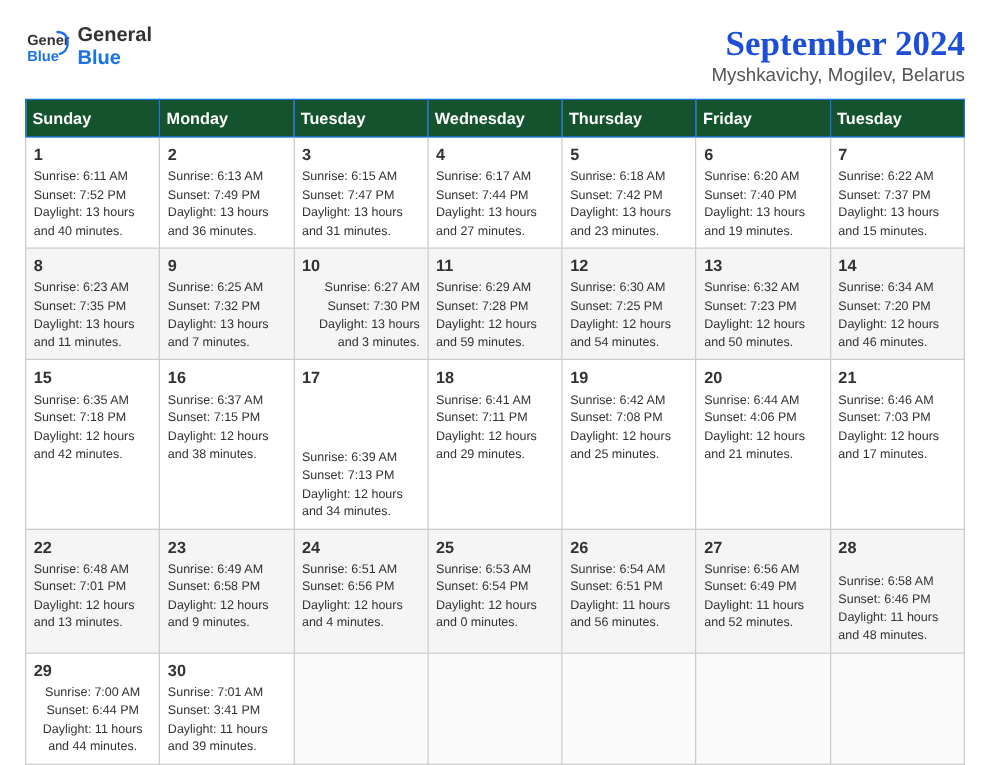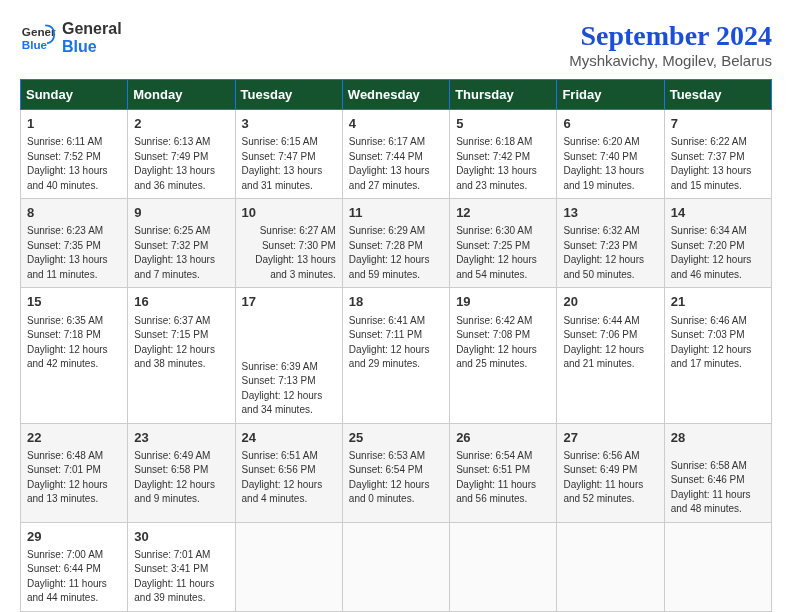--- a/index.html
+++ b/index.html
@@ -249,21 +249,21 @@
         <td>
           <span class="day-num">19</span>
           <div class="day-info" style="white-space: pre-line;">Sunrise: 6:42 AM
 Sunset: 7:08 PM
 Daylight: 12 hours
 and 25 minutes.</div>
         </td>
         <td>
           <span class="day-num">20</span>
           <div class="day-info" style="white-space: pre-line;">Sunrise: 6:44 AM
-Sunset: 7:06 PM
+Sunset: 4:06 PM
 Daylight: 12 hours
 and 21 minutes.</div>
         </td>
         <td>
           <span class="day-num">21</span>
           <div class="day-info" style="white-space: pre-line;">Sunrise: 6:46 AM
 Sunset: 7:03 PM
 Daylight: 12 hours
 and 17 minutes.</div>
         </td>
@@ -315,21 +315,21 @@
           <span class="day-num">28</span>
           <div class="day-info" style="white-space: pre-line; margin-top: 12px;">Sunrise: 6:58 AM
 Sunset: 6:46 PM
 Daylight: 11 hours
 and 48 minutes.</div>
         </td>
       </tr>
       <tr>
         <td>
           <span class="day-num">29</span>
-          <div class="day-info" style="white-space: pre-line;">Sunrise: 7:00 AM
+          <div class="day-info" style="white-space: pre-line; text-align: center;">Sunrise: 7:00 AM
 Sunset: 6:44 PM
 Daylight: 11 hours
 and 44 minutes.</div>
         </td>
         <td>
           <span class="day-num">30</span>
           <div class="day-info" style="white-space: pre-line;">Sunrise: 7:01 AM
 Sunset: 3:41 PM
 Daylight: 11 hours
 and 39 minutes.</div>

